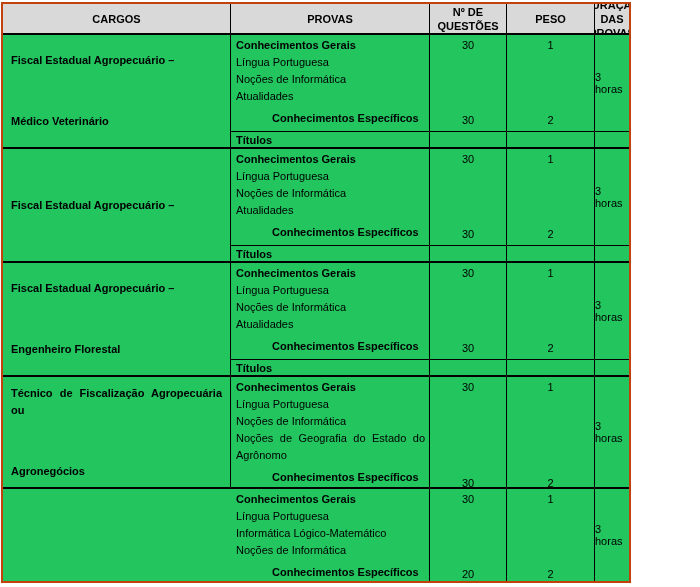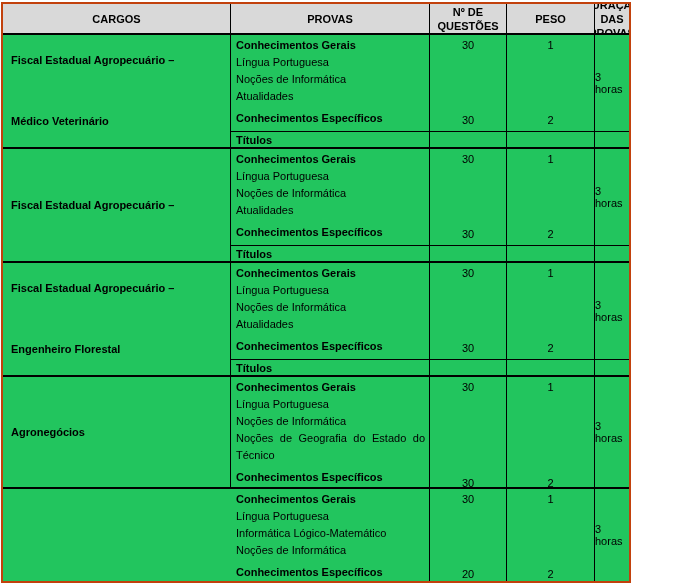--- a/index.html
+++ b/index.html
@@ -14,21 +14,21 @@
   }
   .cell{box-sizing:border-box;border-right:1px solid #000;border-bottom:1px solid #000;overflow:hidden;position:relative;}
   .c5{border-right:none;}
   .bb2{border-bottom-width:2px;gap:44px;}
   .bb0{border-bottom:none;}
   .hcell{background:#d9d9d9;display:flex;flex-direction:column;align-items:center;justify-content:center;
          font-weight:bold;text-align:center;line-height:14px;border-bottom-width:2px;}
   .cargo{display:flex;flex-direction:column;justify-content:center;padding:0 8px;font-weight:bold;line-height:17px;}
   .provas{padding:2px 4px 0 5px;line-height:17px;}
   .bold{font-weight:bold;}
-  .esp{margin-top:5px;}
+  .esp{margin-top:5px;margin-left:36px;}
   .jline{text-align:justify;text-align-last:justify;}
   .numtop{padding-top:2px;text-align:center;line-height:17px;}
   .num2{position:absolute;left:0;right:0;text-align:center;line-height:17px;}
   .dur{display:flex;align-items:center;}
   .titulos{padding:0 5px;font-weight:bold;line-height:16px;border-bottom-width:2px;}
 </style>
 </head>
 <body>
 
 <div class="table">
@@ -128,28 +128,29 @@
   </div>
   <div class="cell c5 dur" style="grid-column:5;grid-row:6">
     <div>3 horas</div>
   </div>
   <div class="cell titulos" style="grid-column:2;grid-row:7">Títulos</div>
   <div class="cell bb2" style="grid-column:3;grid-row:7"></div>
   <div class="cell bb2" style="grid-column:4;grid-row:7"></div>
   <div class="cell c5 bb2" style="grid-column:5;grid-row:7"></div>
 
   <div class="cell cargo bb2" style="grid-column:1;grid-row:8">
+    <div class="jline">Técnico de Fiscalização Agropecuária ou</div>
     <div>Agronegócios</div>
   </div>
   <div class="cell provas bb2" style="grid-column:2;grid-row:8">
     <div class="bold">Conhecimentos Gerais</div>
     <div>Língua Portuguesa</div>
     <div>Noções de Informática</div>
     <div class="jline">Noções de Geografia do Estado do</div>
-    <div>Técnico</div>
+    <div>Agrônomo</div>
     <div class="bold esp">Conhecimentos Específicos</div>
   </div>
   <div class="cell bb2" style="grid-column:3;grid-row:8">
     <div class="numtop">30</div>
     <div class="num2" style="top:98px">30</div>
   </div>
   <div class="cell bb2" style="grid-column:4;grid-row:8">
     <div class="numtop">1</div>
     <div class="num2" style="top:98px">2</div>
   </div>

